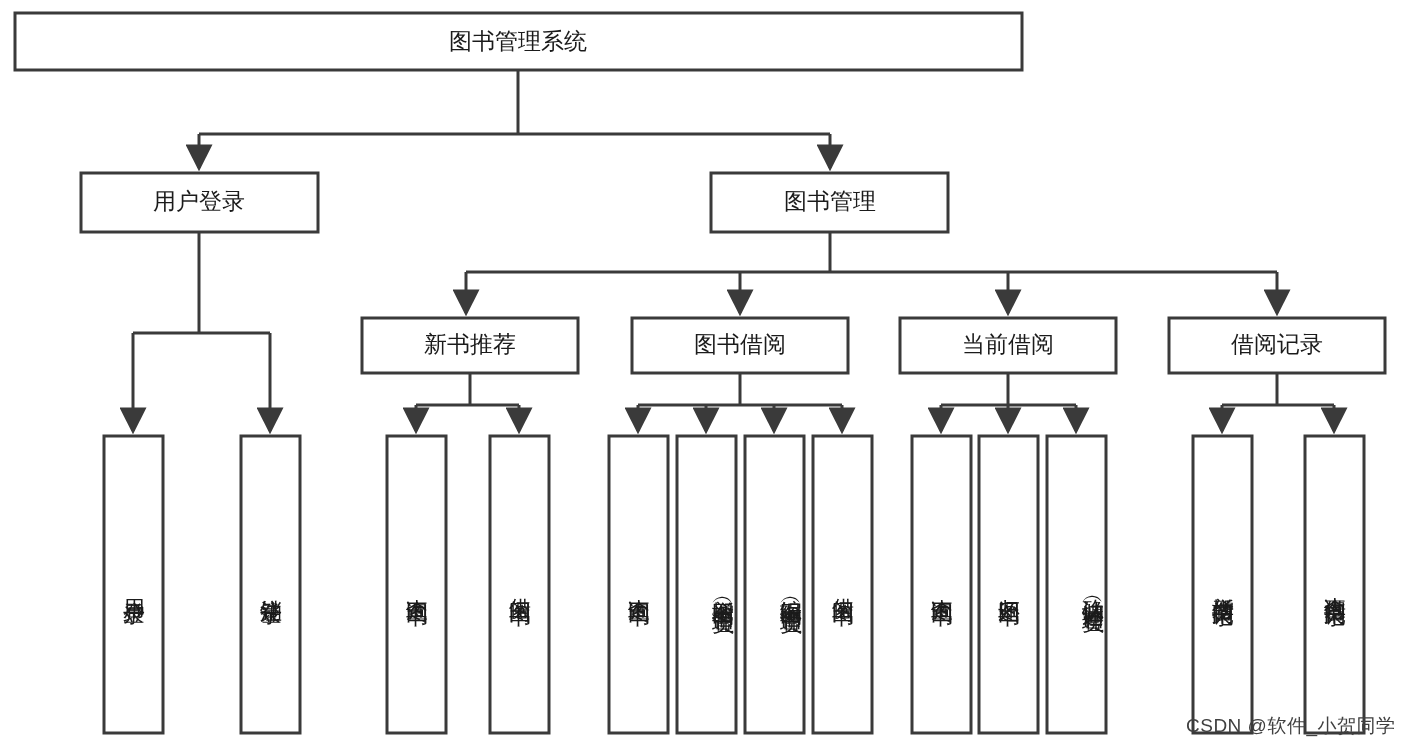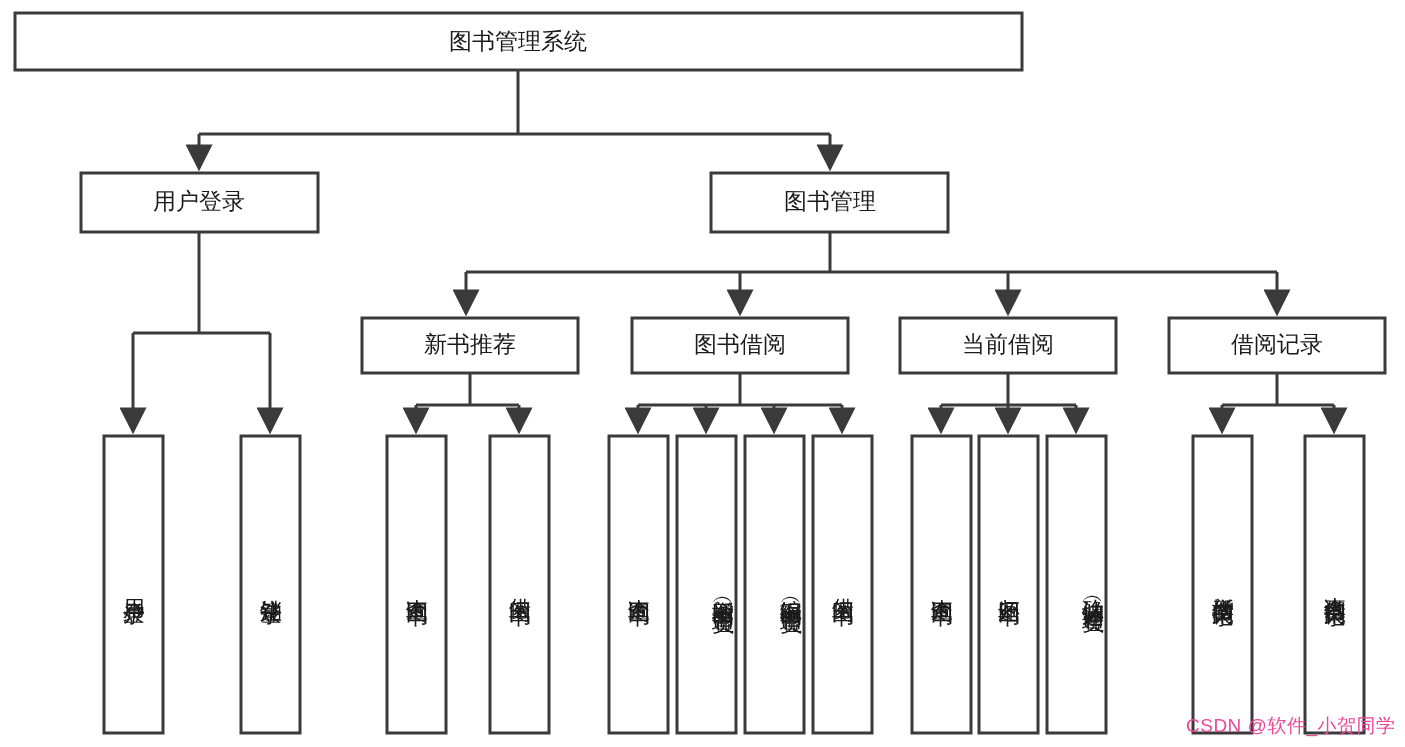--- a/index.html
+++ b/index.html
@@ -62,21 +62,21 @@
     align-items: center;
     justify-content: center;
     text-align: center;
     pointer-events: none;
     white-space: nowrap;
   }
   .watermark {
     position: absolute;
     font-family: "Liberation Sans", "DejaVu Sans", sans-serif;
     font-size: 19px;
-    color: #ec4899;
+    color: #404040;
     left: 1186px;
     top: 713px;
     white-space: nowrap;
     letter-spacing: 0.5px;
   }
 </style>
 </head>
 <body>
 
 <div id="diagram-root">

